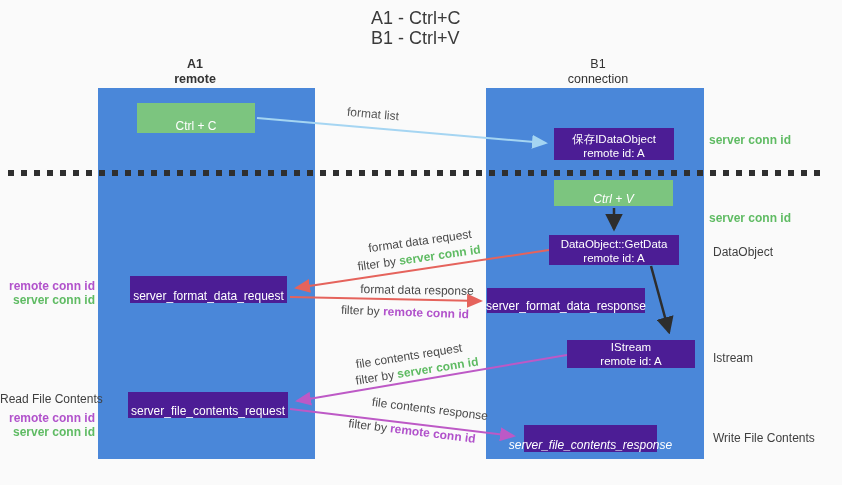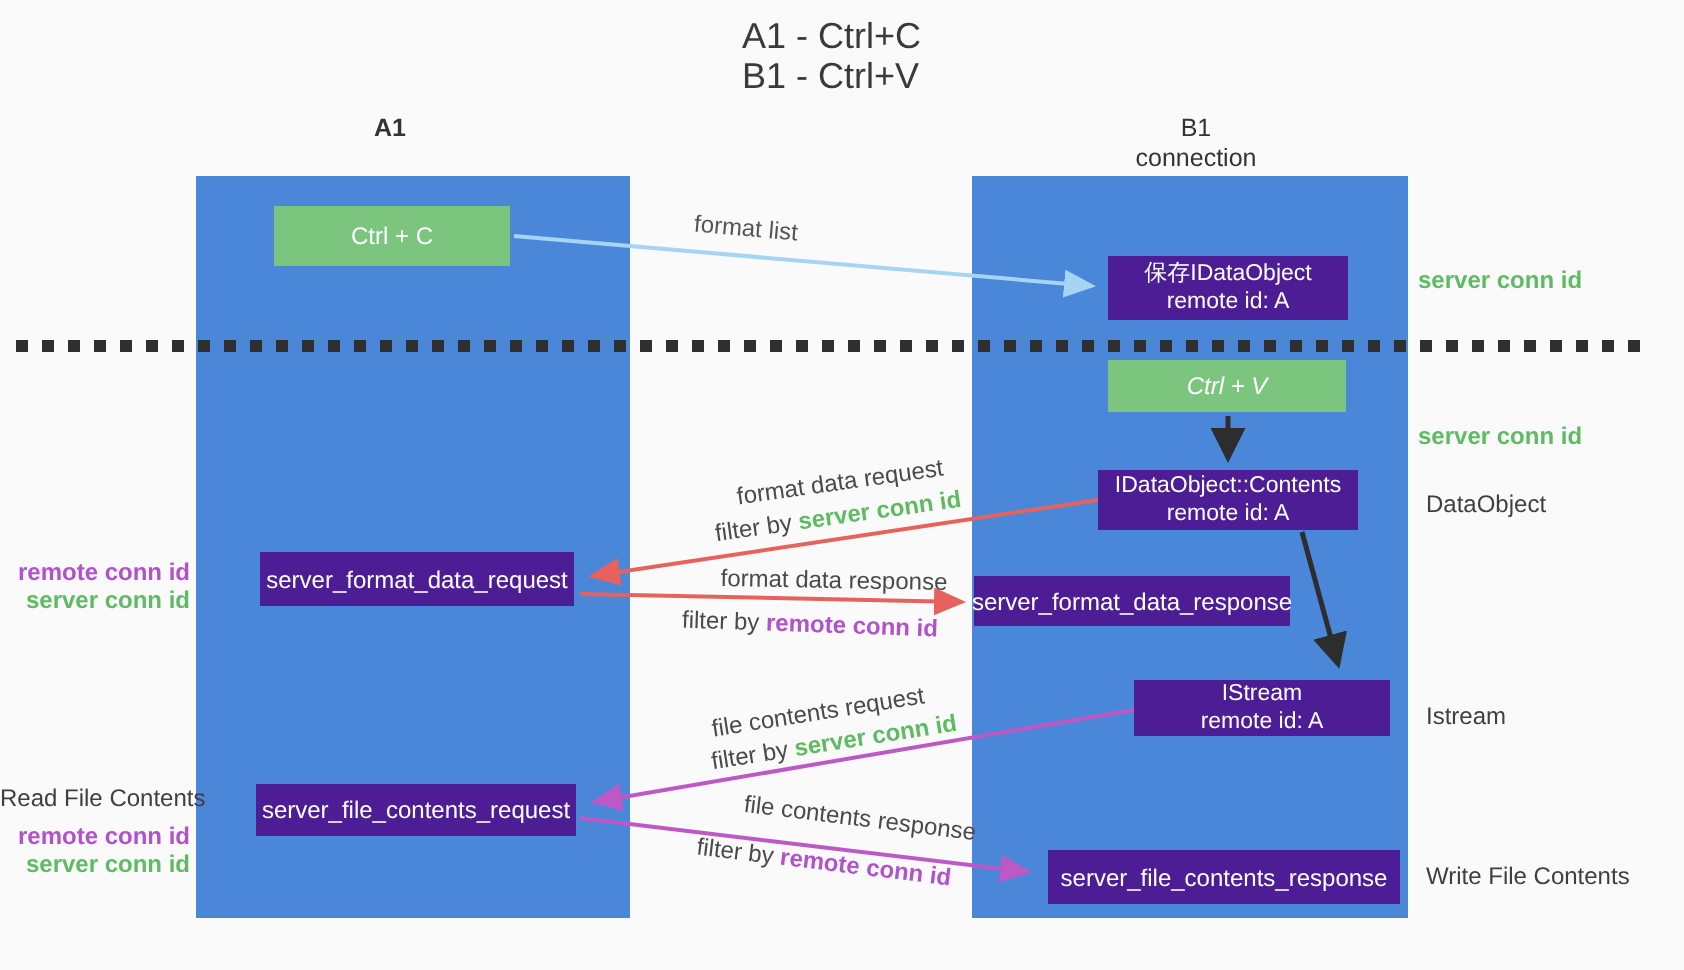--- a/index.html
+++ b/index.html
@@ -18,36 +18,36 @@
   #col-b1 { left:486px; width:218px; }
 
   .dotted {
     position:absolute; left:8px; top:170px; width:816px; height:6px; z-index:2;
     background:repeating-linear-gradient(90deg,#2f2f2f 0 6px,transparent 6px 13px);
   }
 
   .arrows { position:absolute; left:0; top:0; z-index:3; pointer-events:none; }
 
   .node {
-    position:absolute; display:flex; flex-direction:column; align-items:center; justify-content:center;
+    position:absolute; display:flex; flex-direction:column; align-items:center; justify-content:flex-end;
     color:#ffffff; font-size:12px; line-height:14px; text-align:center; z-index:4; white-space:nowrap;
   }
   .orange { background:#4c1d95; }
   .green  { background:#7cc57f; }
   .two-line { font-size:11.5px; line-height:14px; }
 
   #ctrl-c   { left:137px; top:103px; width:118px; height:30px; }
   #ctrl-v   { left:554px; top:180px; width:119px; height:26px;font-style:italic; }
   #save-ido { left:554px; top:128px; width:120px; height:32px; }
   #getdata  { left:549px; top:235px; width:130px; height:30px; }
   #sfdreq   { left:130px; top:276px; width:157px; height:27px; }
   #sfdres   { left:487px; top:288px; width:158px; height:25px; }
   #istrm    { left:567px; top:340px; width:128px; height:28px; }
   #sfcreq   { left:128px; top:392px; width:160px; height:26px; }
-  #sfcres   { left:524px; top:425px; width:176px; height:27px; }
+  #sfcres   { left:524px; top:425px; width:133px; height:27px;font-style:italic; }
 
   .lbl { position:absolute; font-size:12px; color:#3f3f3f; white-space:nowrap; z-index:5; }
   .bold-green  { color:#5fbb63; font-weight:bold; }
   .bold-purple { color:#b152cb; font-weight:bold; }
   .right-col { left:709px; }
   .left-col  { left:0; width:95px; text-align:right; }
 
   #r1 { top:133px; } #r2 { top:211px; } #r3 { top:245px; left:713px; }
   #r4 { top:351px; left:713px; } #r5 { top:431px; left:713px; }
   #l1 { top:279px; } #l2 { top:293px; } #l3 { top:392px; }
@@ -72,20 +72,21 @@
 
 <div class="canvas">
 
   <div class="title">
     <div>A1 - Ctrl+C</div>
     <div>B1 - Ctrl+V</div>
   </div>
 
   <div class="col-header" id="hdr-a1">
     <div>A1</div>
+    <div>remote</div>
   </div>
   <div class="col-header" id="hdr-b1">
     <div>B1</div>
     <div>connection</div>
   </div>
 
   <div class="lifeline" id="col-a1"></div>
   <div class="lifeline" id="col-b1"></div>
 
   <div class="dotted"></div>
@@ -119,21 +120,21 @@
   </div>
   <div class="node green" id="ctrl-v">
     <div>Ctrl + V</div>
   </div>
 
   <div class="node orange two-line" id="save-ido">
     <div>保存IDataObject</div>
     <div>remote id: A</div>
   </div>
   <div class="node orange two-line" id="getdata">
-    <div>IDataObject::Contents</div>
+    <div>DataObject::GetData</div>
     <div>remote id: A</div>
   </div>
   <div class="node orange two-line" id="istrm">
     <div>IStream</div>
     <div>remote id: A</div>
   </div>
   <div class="node orange" id="sfdreq">
     <div>server_format_data_request</div>
   </div>
   <div class="node orange" id="sfdres">

